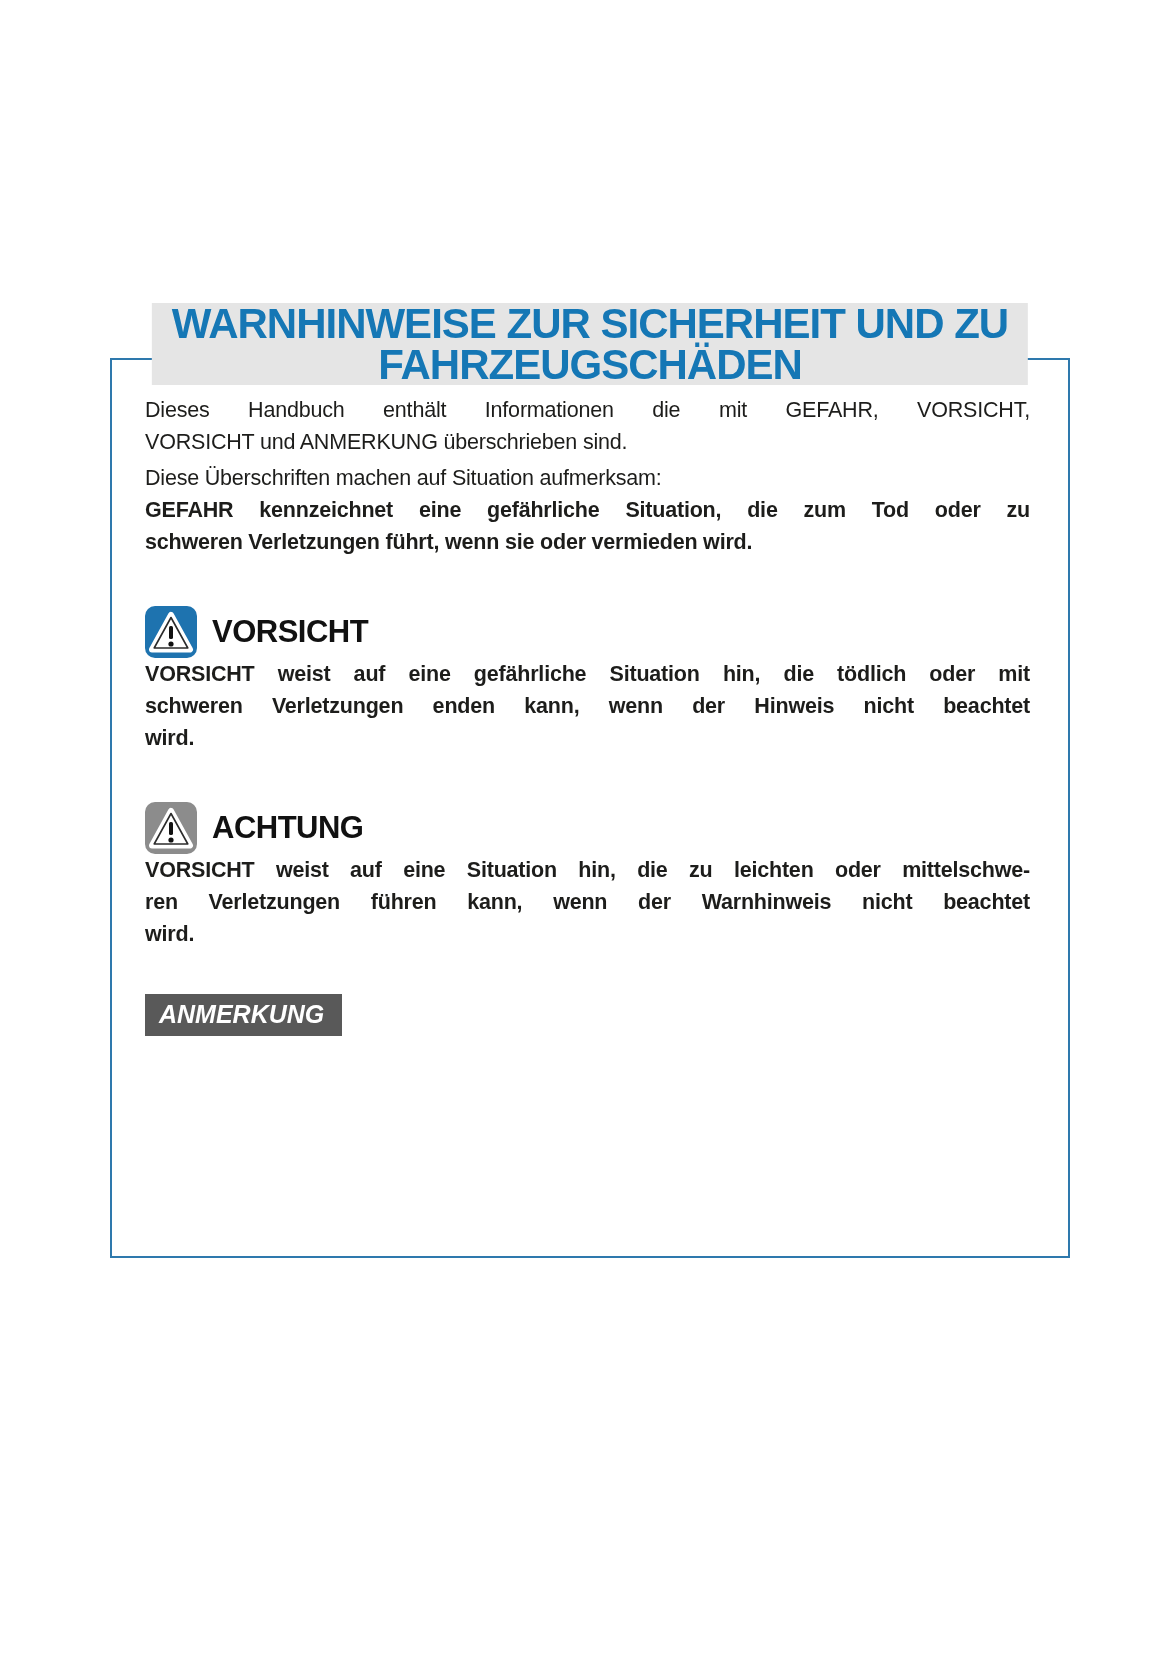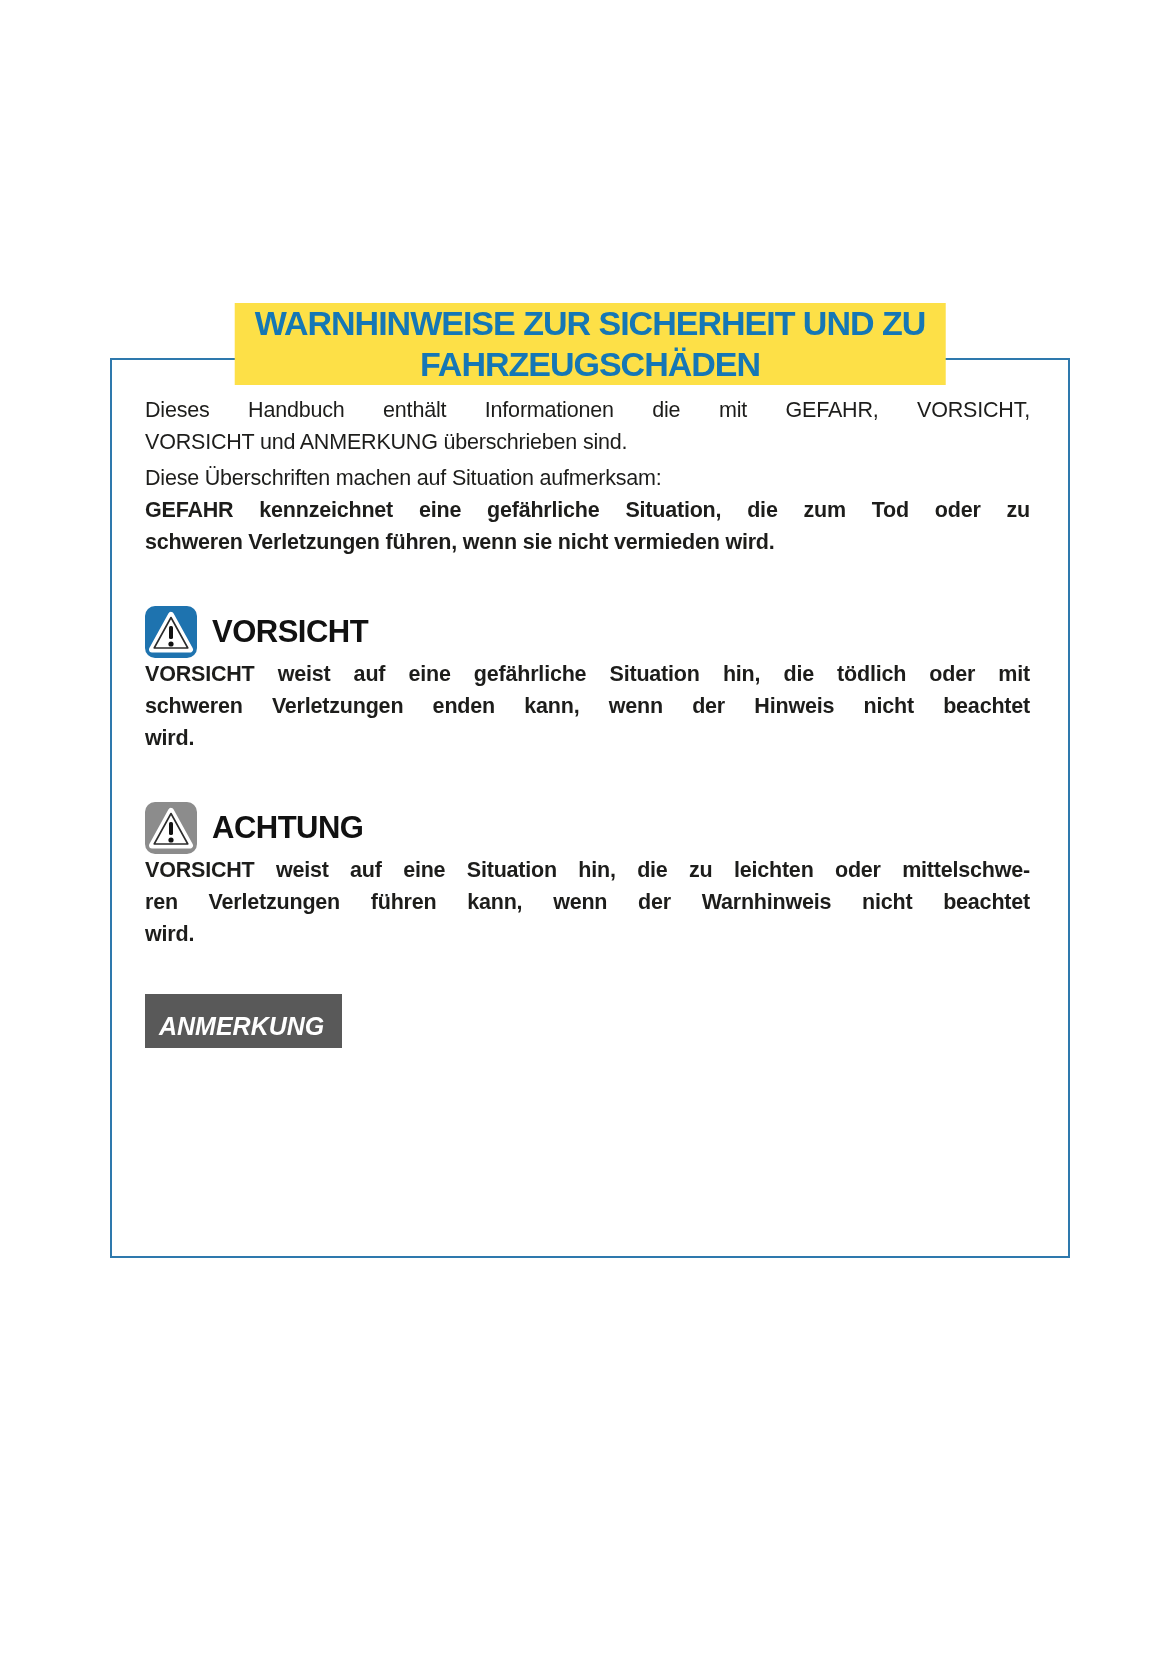--- a/index.html
+++ b/index.html
@@ -23,26 +23,26 @@
     position:absolute;
     left:110px;top:358px;
     width:960px;height:900px;
     border:2px solid var(--border-blue);
     padding:34px 38px 0 33px;
   }
   .box-title{
     position:absolute;
     top:-57px;left:50%;
     transform:translateX(-50%);
-    background:#fde047;
+    background:#e5e5e5;
     padding:0 20px;
     text-align:center;
     color:var(--title-blue);
     font-weight:bold;
-    font-size:34px;
+    font-size:42px;
     letter-spacing:-1px;
     line-height:41px;
     white-space:nowrap;
   }
   .body-text{
     font-size:21.5px;
     line-height:32px;
     letter-spacing:-0.2px;
   }
   .line{
@@ -75,21 +75,21 @@
   .warn-icon{width:52px;height:52px;flex:0 0 52px;}
   .note-badge{
     display:inline-block;
     margin-top:44px;
     background:var(--note-badge-gray);
     color:#ffffff;
     font-weight:bold;
     font-style:italic;
     font-size:25px;
     line-height:25px;
-    padding:20px 18px 9px 14px;
+    padding:8px 18px 9px 14px;
   }
   .note-para{margin-top:16px;}
 </style>
 </head>
 <body>
 
 <div class="page">
   <div class="warning-box">
 
     <div class="box-title">
@@ -98,21 +98,21 @@
     </div>
 
     <div class="body-text" style="font-weight:normal;">
       <div class="line">Dieses Handbuch enthält Informationen die mit GEFAHR, VORSICHT,</div>
       <div class="line last">VORSICHT und ANMERKUNG überschrieben sind.</div>
       <div class="line last intro-sub">Diese Überschriften machen auf Situation aufmerksam:</div>
     </div>
 
     <div class="body-text section-para">
       <div class="line">GEFAHR kennzeichnet eine gefährliche Situation, die zum Tod oder zu</div>
-      <div class="line last">schweren Verletzungen führen, wenn sie nicht vermieden wird.</div>
+      <div class="line last">schweren Verletzungen führt, wenn sie oder vermieden wird.</div>
     </div>
 
     <div class="section-heading mt-section">
       <svg class="warn-icon" viewBox="0 0 52 52" aria-hidden="true">
         <rect x="0" y="0" width="52" height="52" rx="10" fill="var(--icon-blue)"></rect>
         <path d="M26 9 L45 43.5 L7 43.5 Z" fill="#ffffff" stroke="#ffffff" stroke-width="6" stroke-linejoin="round"></path>
         <path d="M26 11.5 L42.8 42 L9.2 42 Z" fill="#ffffff" stroke="#2b2b2b" stroke-width="1.6" stroke-linejoin="round"></path>
         <rect x="24" y="20" width="4" height="13" rx="1.6" fill="#111111"></rect>
         <circle cx="26" cy="38" r="2.6" fill="#111111"></circle>
       </svg>

